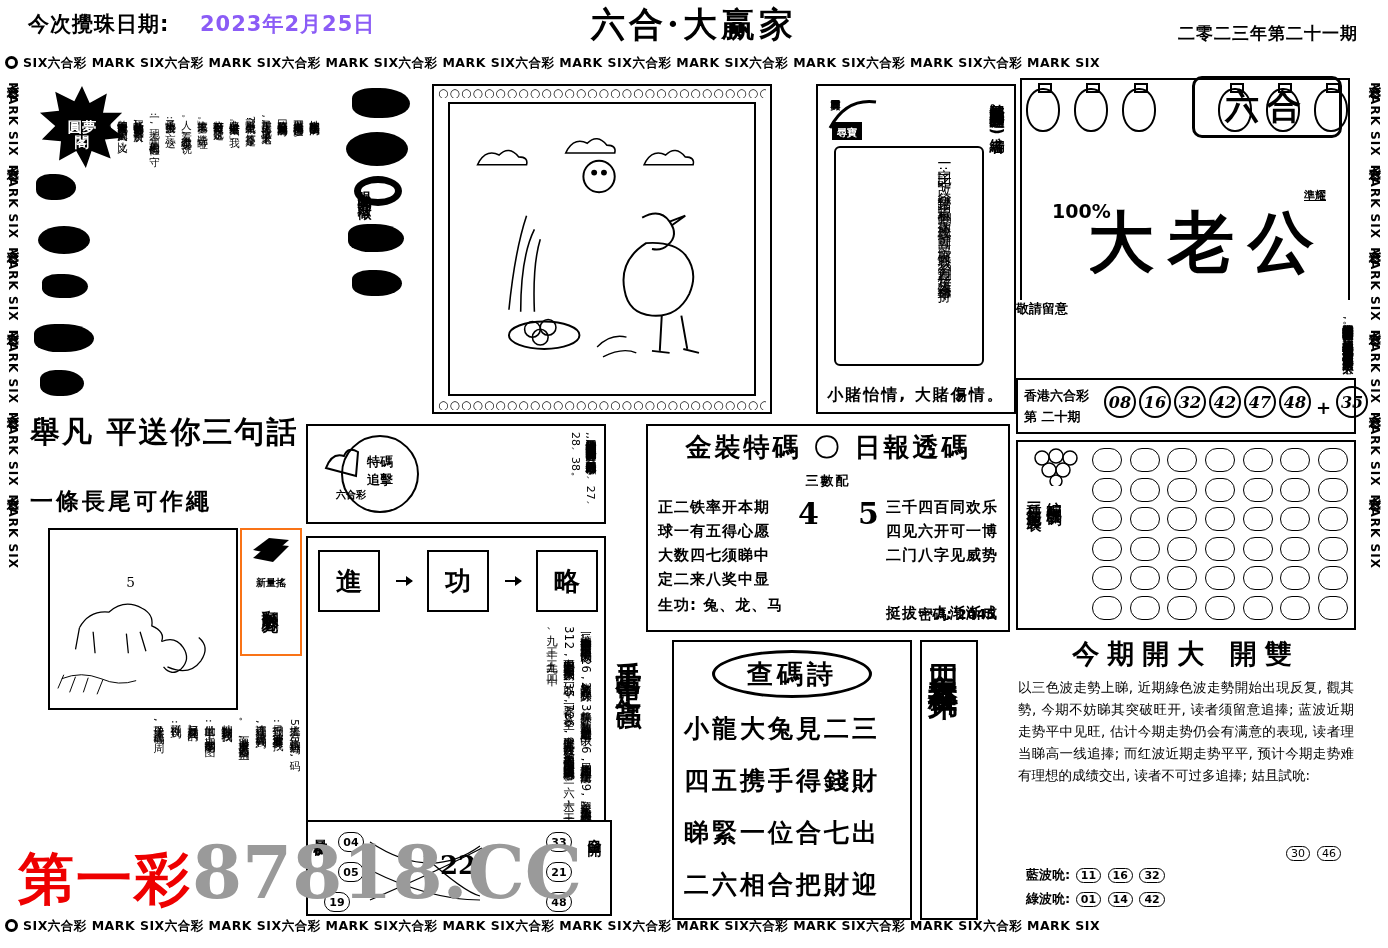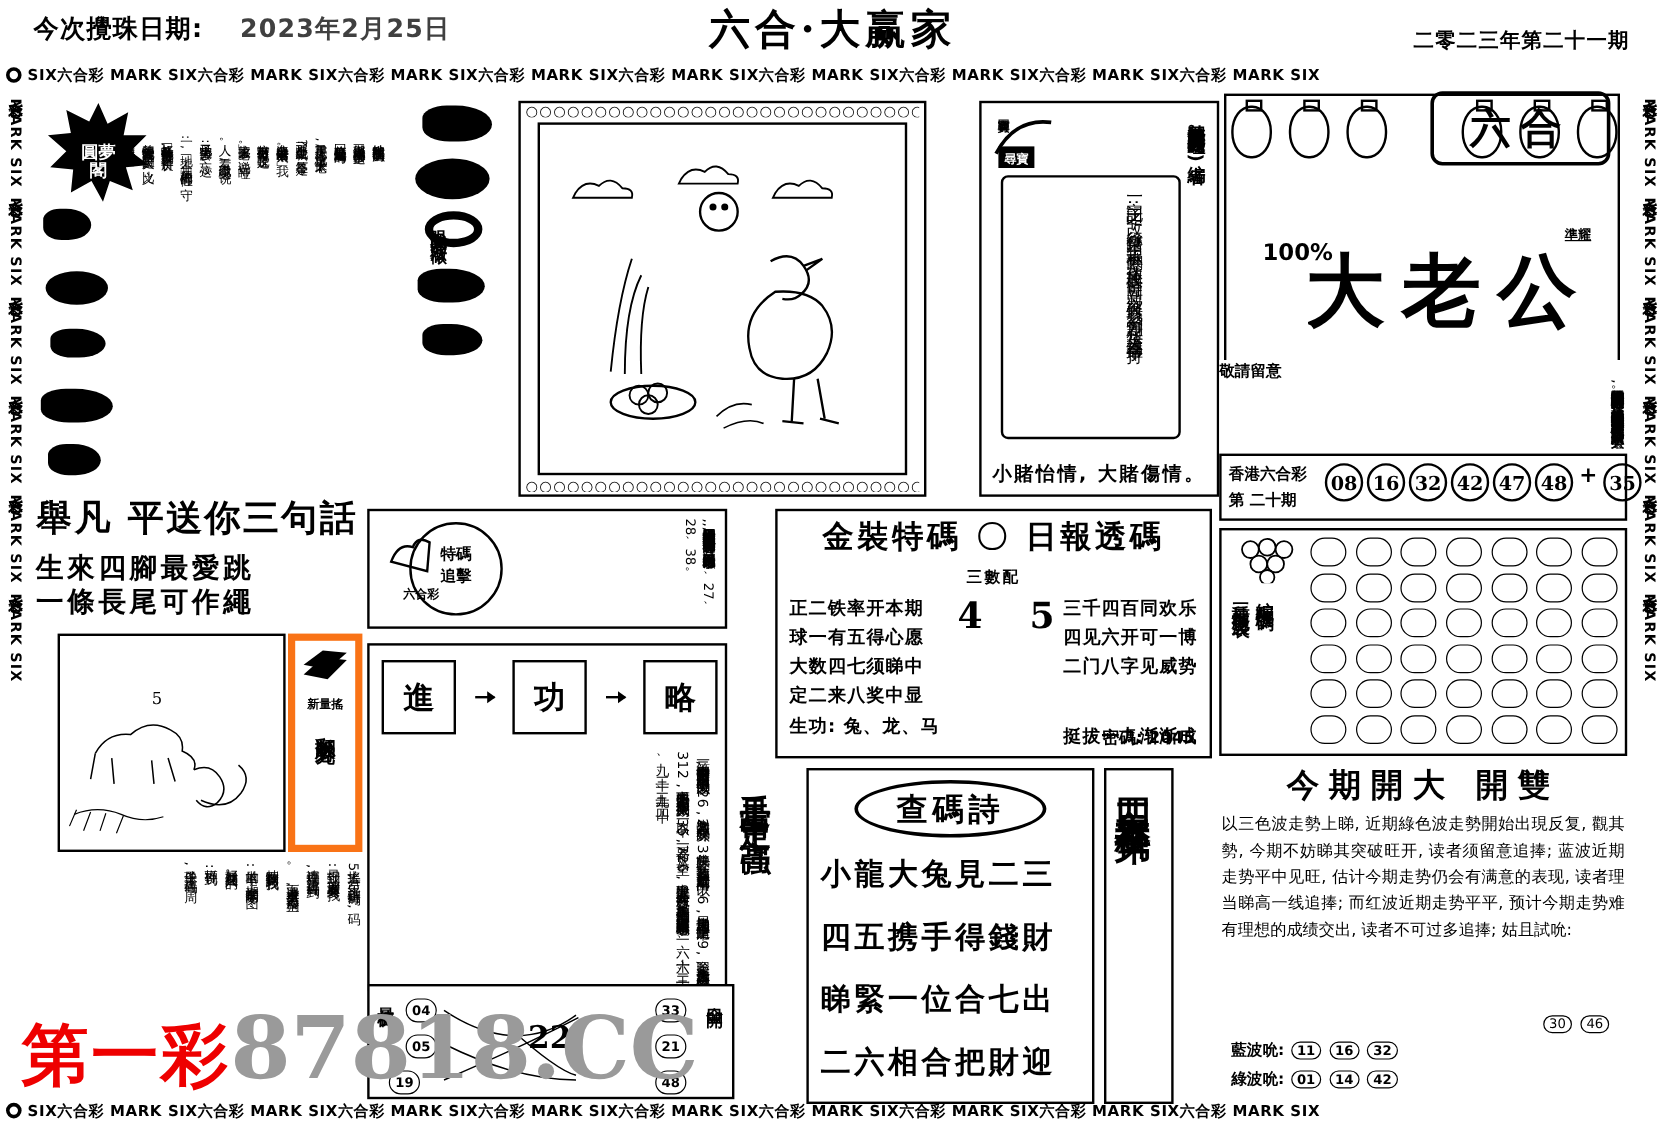--- a/index.html
+++ b/index.html
@@ -10,21 +10,21 @@
     font-family: "DejaVu Sans", sans-serif;
     color: #000;
     overflow: hidden;
     position: relative;
   }
   .page { position:absolute; inset:0; }
 
   
   .hdr { position:absolute; left:0; top:0; width:1388px; height:50px; }
   .hdr-date-label { position:absolute; left:28px; top:10px; font-size:21px; font-weight:bold; letter-spacing:1px; }
-  .hdr-date-value { position:absolute; left:200px; top:10px; font-size:21px; font-weight:bold; color:#404040; letter-spacing:1px; }
+  .hdr-date-value { position:absolute; left:200px; top:10px; font-size:21px; font-weight:bold; color:#8b5cf6; letter-spacing:1px; }
   .hdr-title { position:absolute; left:0; top:2px; width:1388px; text-align:center; font-size:34px; font-weight:bold; letter-spacing:4px; font-family:"DejaVu Serif", serif; }
   .hdr-issue { position:absolute; right:30px; top:22px; font-size:17px; font-weight:bold; letter-spacing:1px; }
 
   
   .strip { position:absolute; left:0; width:1388px; height:22px; overflow:hidden;
            font-size:12.5px; font-weight:bold; white-space:nowrap; line-height:22px; letter-spacing:0.5px; }
   .strip.top { top:52px; }
   .strip.bottom { top:915px; }
   .strip span.g { display:inline-block; }
   .blk { display:inline-block; width:13px; height:13px; background:#000; border-radius:50%; margin:0 5px -2px 5px;
@@ -52,21 +52,21 @@
 
   
   #slogan { left:30px; top:412px; width:290px; height:110px; border:none; }
   #slogan .l1 { position:absolute; left:0; top:0; font-size:30px; font-weight:bold; letter-spacing:2px; font-family:"DejaVu Serif",serif; }
   #slogan .l2 { position:absolute; left:0; top:46px; font-size:23px; font-weight:bold; letter-spacing:3px; }
   #slogan .l3 { position:absolute; left:0; top:74px; font-size:23px; font-weight:bold; letter-spacing:3px; }
 
   
   #dog-panel { left:48px; top:528px; width:190px; height:182px; border:2px solid #000; }
   
-  #fanban { left:240px; top:528px; width:62px; height:182px; border:6px solid #f97316; text-align:center; }
+  #fanban { left:240px; top:528px; width:62px; height:128px; border:2px solid #f97316; text-align:center; }
   #fanban .ico { margin-top:6px; }
   #fanban .txt { writing-mode:vertical-rl; font-size:17px; font-weight:bold; margin:6px auto 0; letter-spacing:2px; }
 
   
   #lucky-col { left:30px; top:716px; width:272px; height:190px; border:none; }
   #lucky-col .cols { display:flex; flex-direction:row-reverse; height:100%; gap:2px; }
   #lucky-col .c { writing-mode:vertical-rl; font-size:11px; line-height:15px; letter-spacing:1px; }
 
   
   #bird-panel { left:432px; top:84px; width:340px; height:330px; }
@@ -125,21 +125,21 @@
 
   
   #notice { left:1016px; top:300px; width:340px; height:108px; border:none; }
   #notice .hd { position:absolute; left:0; top:0; font-size:13px; font-weight:bold; }
   #notice .bd { position:absolute; left:0; top:16px; width:340px; writing-mode:vertical-rl; height:90px; font-size:11.5px; line-height:16px; }
 
   
   #prevdraw { left:1016px; top:378px; width:340px; height:56px; border:2px solid #000; }
   #prevdraw .lbl { position:absolute; left:6px; top:4px; font-size:13px; font-weight:bold; line-height:24px; }
   #prevdraw .lbl2 { position:absolute; left:6px; top:28px; font-size:13px; font-weight:bold; }
-  #prevdraw .balls { position:absolute; left:86px; top:6px; display:flex; align-items:flex-start; gap:3px; }
+  #prevdraw .balls { position:absolute; left:86px; top:6px; display:flex; align-items:flex-end; gap:3px;font-style:italic; }
   #prevdraw .ball { width:32px; height:32px; border:2px solid #000; border-radius:50%; display:flex; align-items:center; justify-content:center; font-size:16px; font-weight:bold; font-family:"DejaVu Serif",serif;}
   #prevdraw .plus { font-size:18px; font-weight:bold; margin:0 2px; }
 
   
   #colortable { left:1016px; top:440px; width:340px; height:190px; border:2px solid #000; }
   #colortable .lbl { position:absolute; left:6px; top:48px; writing-mode:vertical-rl; font-size:15px; font-weight:bold; letter-spacing:3px; height:132px;}
   #colortable .lbl2 { position:absolute; left:26px; top:48px; writing-mode:vertical-rl; font-size:15px; font-weight:bold; letter-spacing:3px; height:132px;}
   #colortable .flowers { position:absolute; left:12px; top:6px; width:54px; height:38px; }
   #colortable .grid { position:absolute; left:74px; top:6px; right:6px; bottom:6px; display:flex; flex-direction:column; justify-content:space-between; }
   #colortable .row { display:flex; justify-content:space-between; height:26px; }
@@ -234,21 +234,20 @@
     <div class="ink" style="left:22px;top:8px;width:58px;height:30px;"></div>
     <div class="ink" style="left:16px;top:52px;width:62px;height:34px;border-radius:50%;"></div>
     <div class="inkring" style="left:24px;top:96px;width:48px;height:30px;"></div>
     <div class="ink" style="left:18px;top:144px;width:56px;height:28px;"></div>
     <div class="ink" style="left:22px;top:190px;width:50px;height:26px;"></div>
     <div style="position:absolute;left:26px;top:100px;writing-mode:vertical-rl;font-size:14px;font-weight:bold;letter-spacing:3px;">眼我的方法做</div>
   </div>
 
   <div class="panel" id="slogan">
     <div class="l1">舉凡 平送你三句話</div>
-    <div class="l2">生來四腳最愛跳</div>
     <div class="l3">一條長尾可作繩</div>
   </div>
 
   <div class="panel" id="dog-panel">
     <svg viewBox="0 0 190 182" width="186" height="178">
       <text x="78" y="58" font-size="14" font-family="DejaVu Serif">5</text>
       <path d="M30 100 q10 -18 30 -16 q16 -14 34 -4 q12 6 10 18 q14 6 10 16" fill="none" stroke="#000" stroke-width="1.3"></path>
       <path d="M30 100 l-4 22 M44 104 l2 22 M78 106 l2 20 M92 104 l6 20" fill="none" stroke="#000" stroke-width="1.3"></path>
       <path d="M114 114 q14 -6 22 6 q8 12 -2 22 q-10 8 -18 -2" fill="none" stroke="#000" stroke-width="1.3"></path>
       <path d="M120 140 q22 10 34 -6 q10 -14 -2 -24" fill="none" stroke="#000" stroke-width="1.3"></path>

